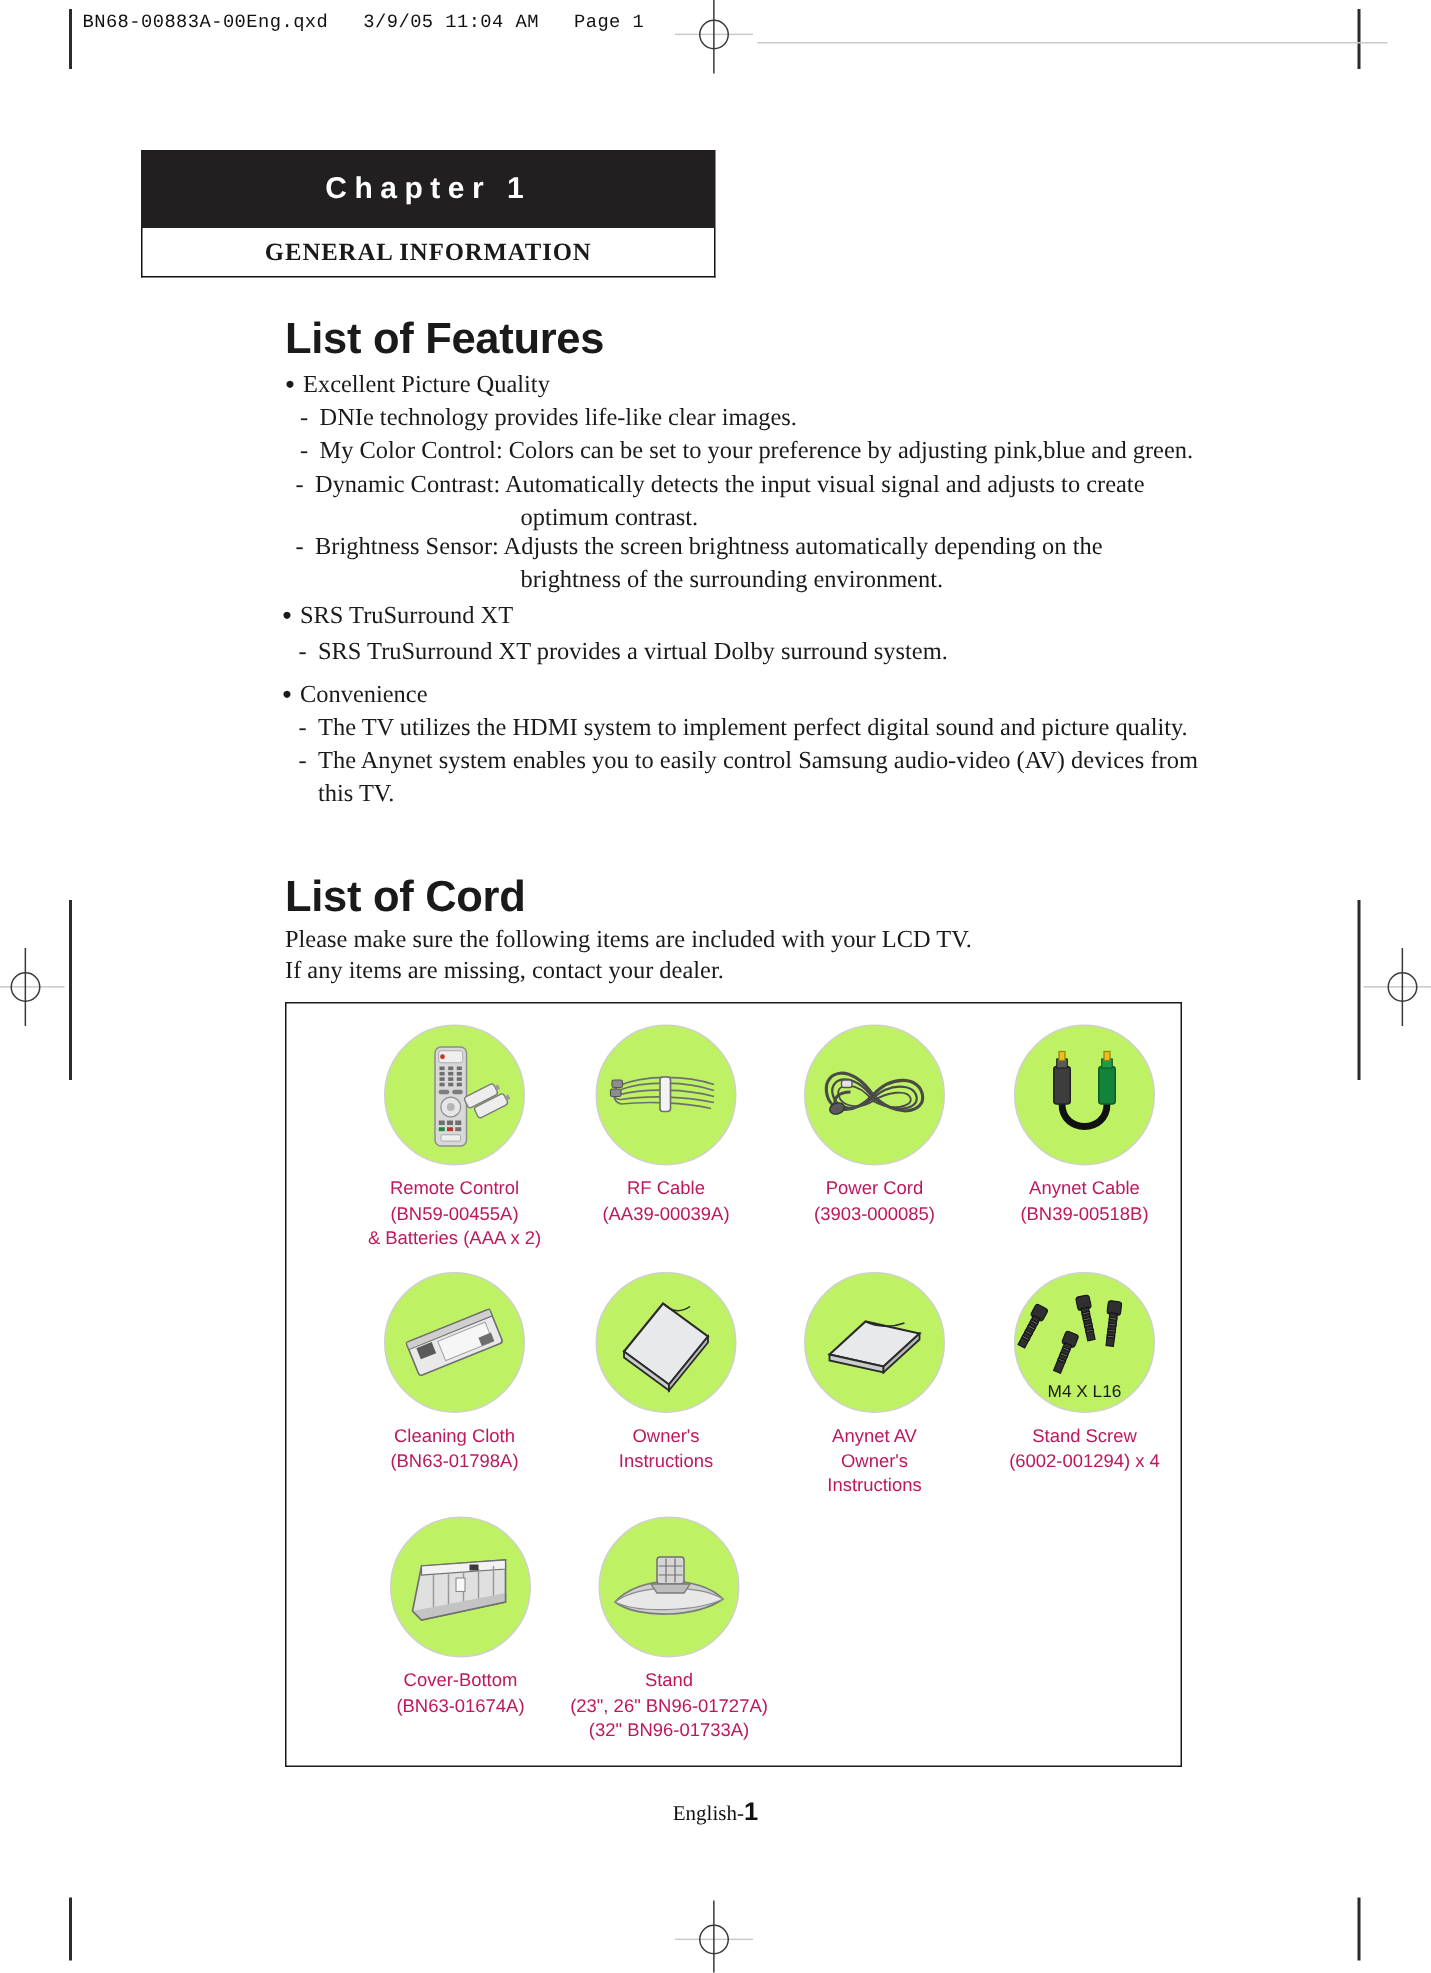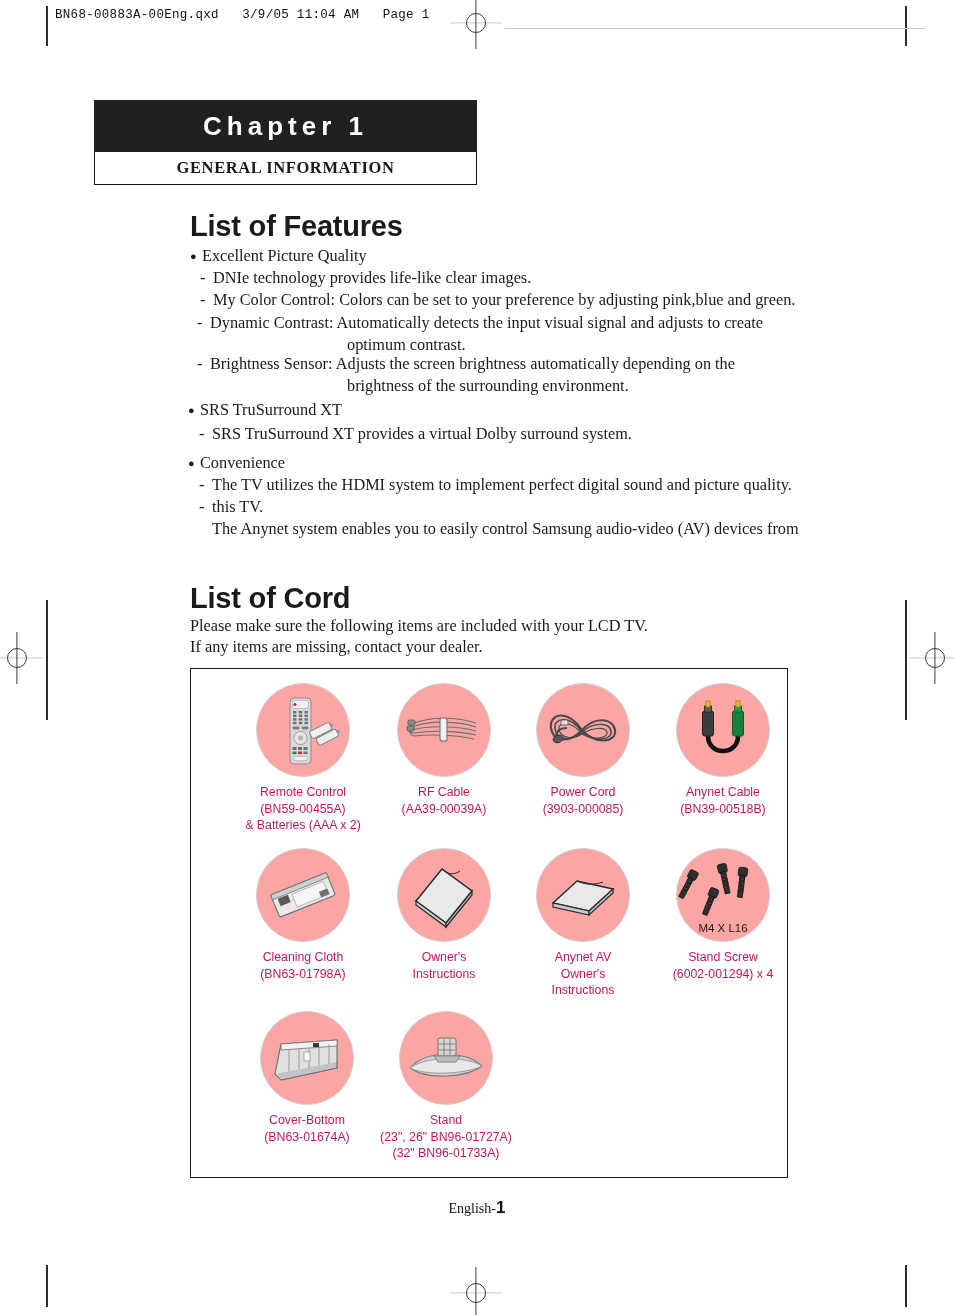--- a/index.html
+++ b/index.html
@@ -16,21 +16,21 @@
   .reg .hh{position:absolute;top:50%;left:-13px;height:1.2px;width:52px;
            transform:translateY(-50%);background:#c9c9c9;}
 
   .filehdr{position:absolute;left:55px;top:8px;font-family:"Liberation Mono",monospace;
            font-size:12.5px;letter-spacing:0.3px;color:#111;white-space:pre;}
   .hdrline{position:absolute;left:505px;top:28px;width:420px;height:1.3px;background:#c9c9c9;}
 
   
   .chapbox{position:absolute;left:94px;top:100px;width:383px;}
   .chapbar{background:#211f20;height:52px;display:flex;align-items:center;justify-content:center;}
-  .chaptitle{font-family:"Liberation Sans",sans-serif;font-weight:bold;font-size:26px;
+  .chaptitle{font-family:"Liberation Sans",sans-serif;font-weight:bold;font-size:20px;
              color:#ffffff;letter-spacing:5px;}
   .chapsub{border:1.6px solid #111;border-top:none;height:32px;
            display:flex;align-items:center;justify-content:center;background:#fff;font-weight:bold;}
   .chapsub span{font-family:"Liberation Serif",serif;font-size:16.5px;color:#1a1a1a;
                 letter-spacing:.6px;}
   .sc-big{font-size:19px;}
 
   
   .h1{position:absolute;font-family:"Liberation Sans",sans-serif;font-weight:bold;
       font-size:29px;color:#1a1a1a;letter-spacing:-0.2px;}
@@ -41,21 +41,21 @@
   .dash{position:absolute;font-size:16.3px;line-height:21.5px;}
   .dash .d{position:absolute;left:0;top:0;}
   .dash .t{display:block;padding-left:13px;}
   .ind{display:block;padding-left:150px;}
 
   
   .partsbox{position:absolute;left:190px;top:668px;width:596px;height:508px;
             border:1.4px solid #1a1a1a;background:#fff;}
   .cell{position:absolute;text-align:center;}
   .circ{width:92px;height:92px;border-radius:50%;border:1.2px solid #cfcfcf;
-        background:#fca5a5;margin:0 auto;position:relative;overflow:hidden;}
+        background:#bef264;margin:0 auto;position:relative;overflow:hidden;}
   .cap{font-family:"Liberation Sans",sans-serif;font-size:12.3px;line-height:16.5px;
        color:#be185d;margin-top:7px;white-space:pre-line;}
   .screwlbl{position:absolute;left:0;right:0;bottom:7px;text-align:center;
             font-family:"Liberation Sans",sans-serif;font-size:11.5px;color:#1a1a1a;}
 
   
   .footer{position:absolute;left:0;width:954px;text-align:center;top:1198px;
           font-size:14px;color:#111;}
   .footer .num{font-family:"Liberation Sans",sans-serif;font-weight:bold;font-size:17px;}
 </style>
@@ -139,22 +139,22 @@
 <div class="bullet" style="left:188px;top:452px;width:660px;">
   <span class="dot">●</span>
   <span class="txt">Convenience</span>
 </div>
 <div class="dash" style="left:199px;top:474px;width:660px;">
   <span class="d">-</span>
   <span class="t">The TV utilizes the HDMI system to implement perfect digital sound and picture quality.</span>
 </div>
 <div class="dash" style="left:199px;top:496px;width:665px;">
   <span class="d">-</span>
+  <span class="t">The Anynet system enables you to easily control Samsung audio-video (AV) devices from</span>
   <span class="t">this TV.</span>
-  <span class="t">The Anynet system enables you to easily control Samsung audio-video (AV) devices from</span>
 </div>
 
 <div class="h1" style="left:190px;top:582px;">List of Cord</div>
 <div class="para" style="left:190px;top:615px;">Please make sure the following items are included with your LCD TV.</div>
 <div class="para" style="left:190px;top:636px;text-align:right;">If any items are missing, contact your dealer.</div>
 
 <div class="partsbox">
 
   <div class="cell" style="left:42px;top:14px;width:140px;">
     <div class="circ">

